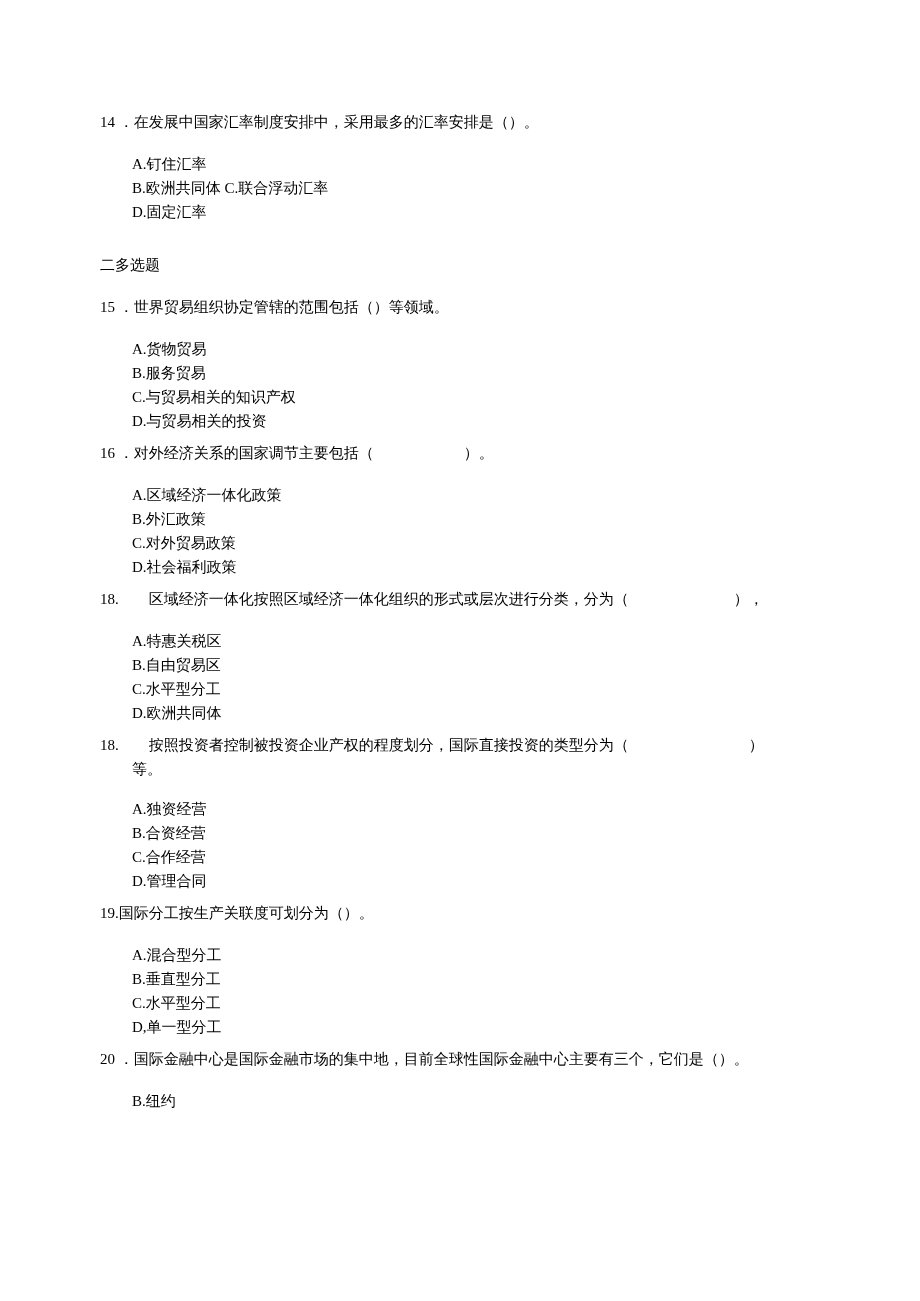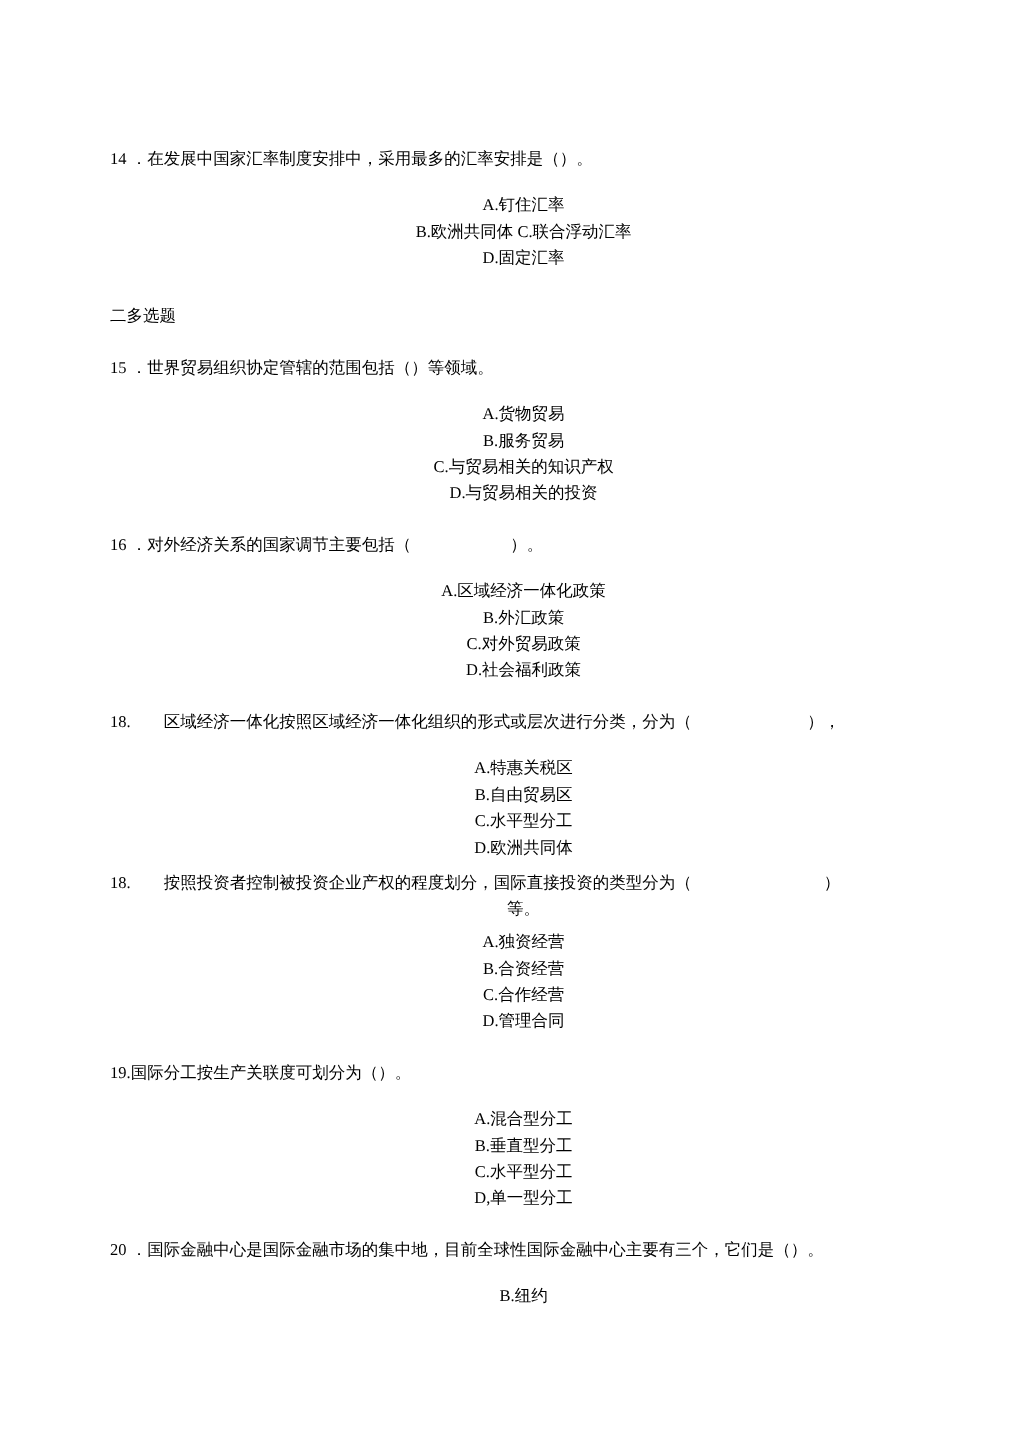--- a/index.html
+++ b/index.html
@@ -14,39 +14,37 @@
       color: #000;
       background: #fff;
       width: 920px;
       padding: 110px 100px 60px 100px;
     }
     .question-block {
       margin-bottom: 8px;
     }
     .question-text {
       margin-bottom: 18px;
-      margin-top: 23px;
     }
     .question-text-tight {
       margin-bottom: 0;
     }
     .options-block {
       padding-left: 32px;
       margin-bottom: 6px;
-      text-align: center;
     }
     .option {
       display: block;
     }
     .section-heading {
       margin-top: 29px;
       margin-bottom: 18px;
     }
     .gap-above {
-      margin-top: 6px;
+      margin-top: 16px;
     }
     .q-num {
       display: inline;
     }
   </style>
 </head>
 <body>
 
 <div class="question-block">
   <div class="question-text">

